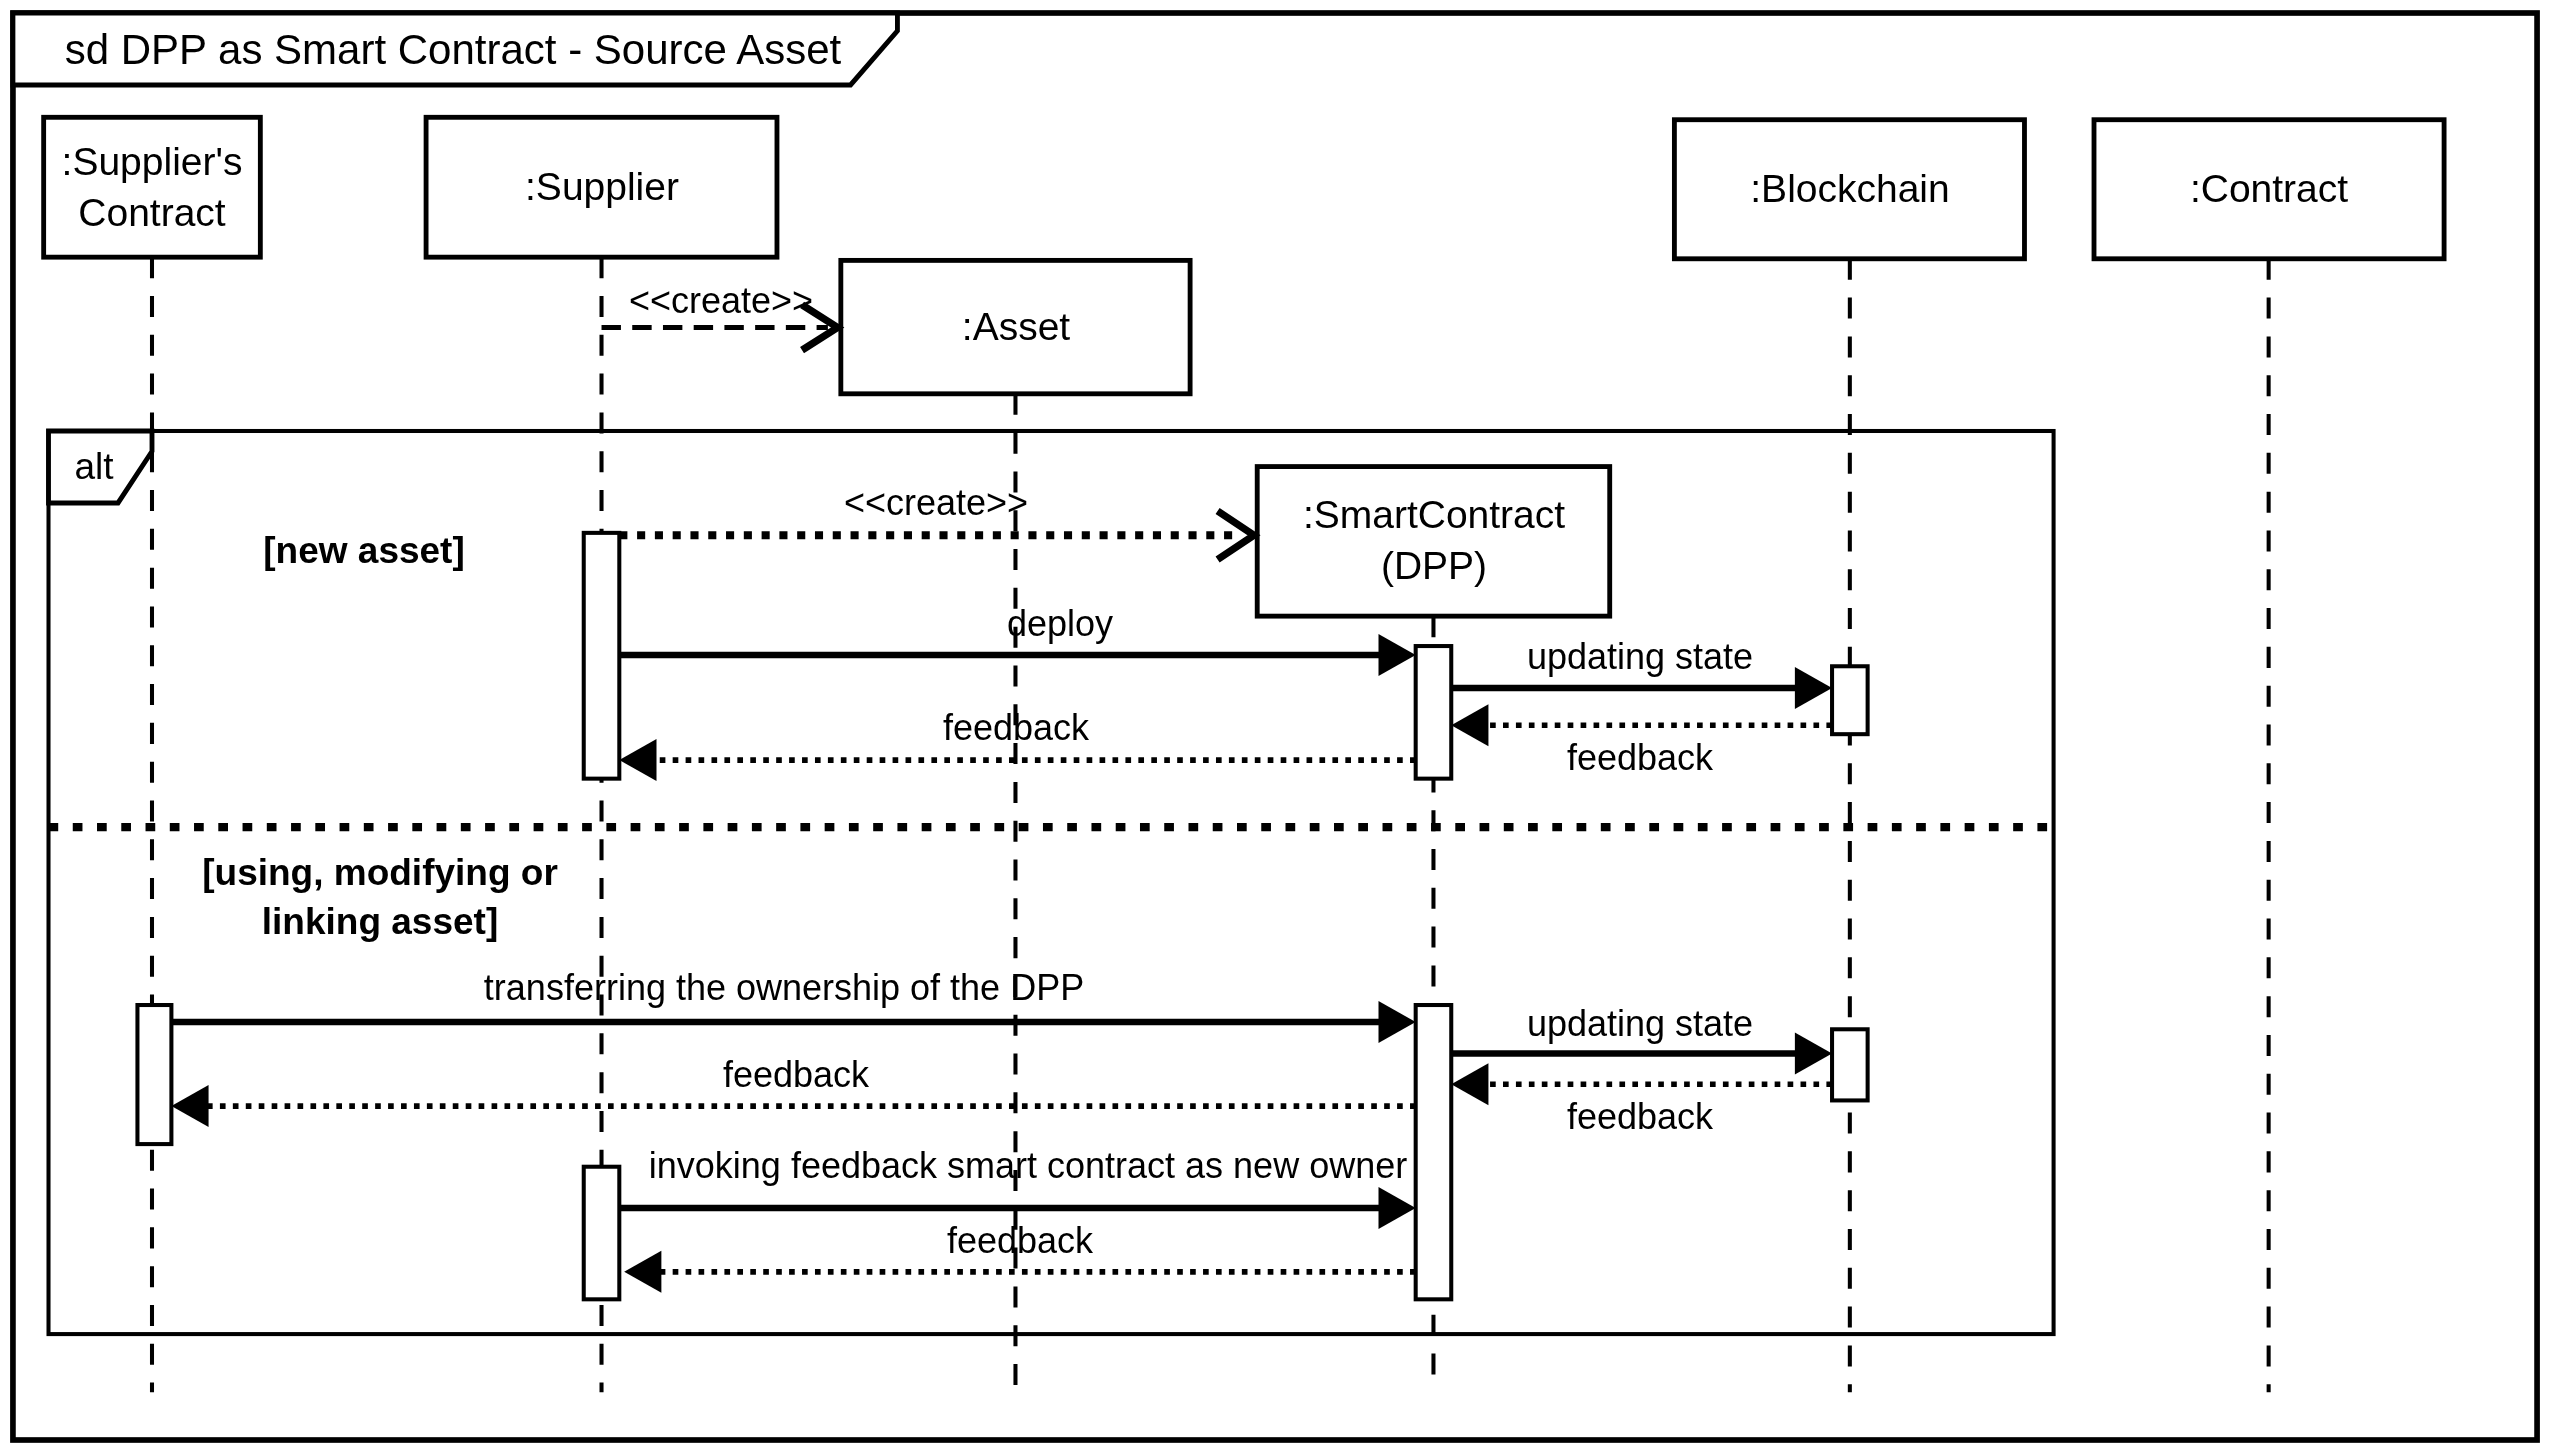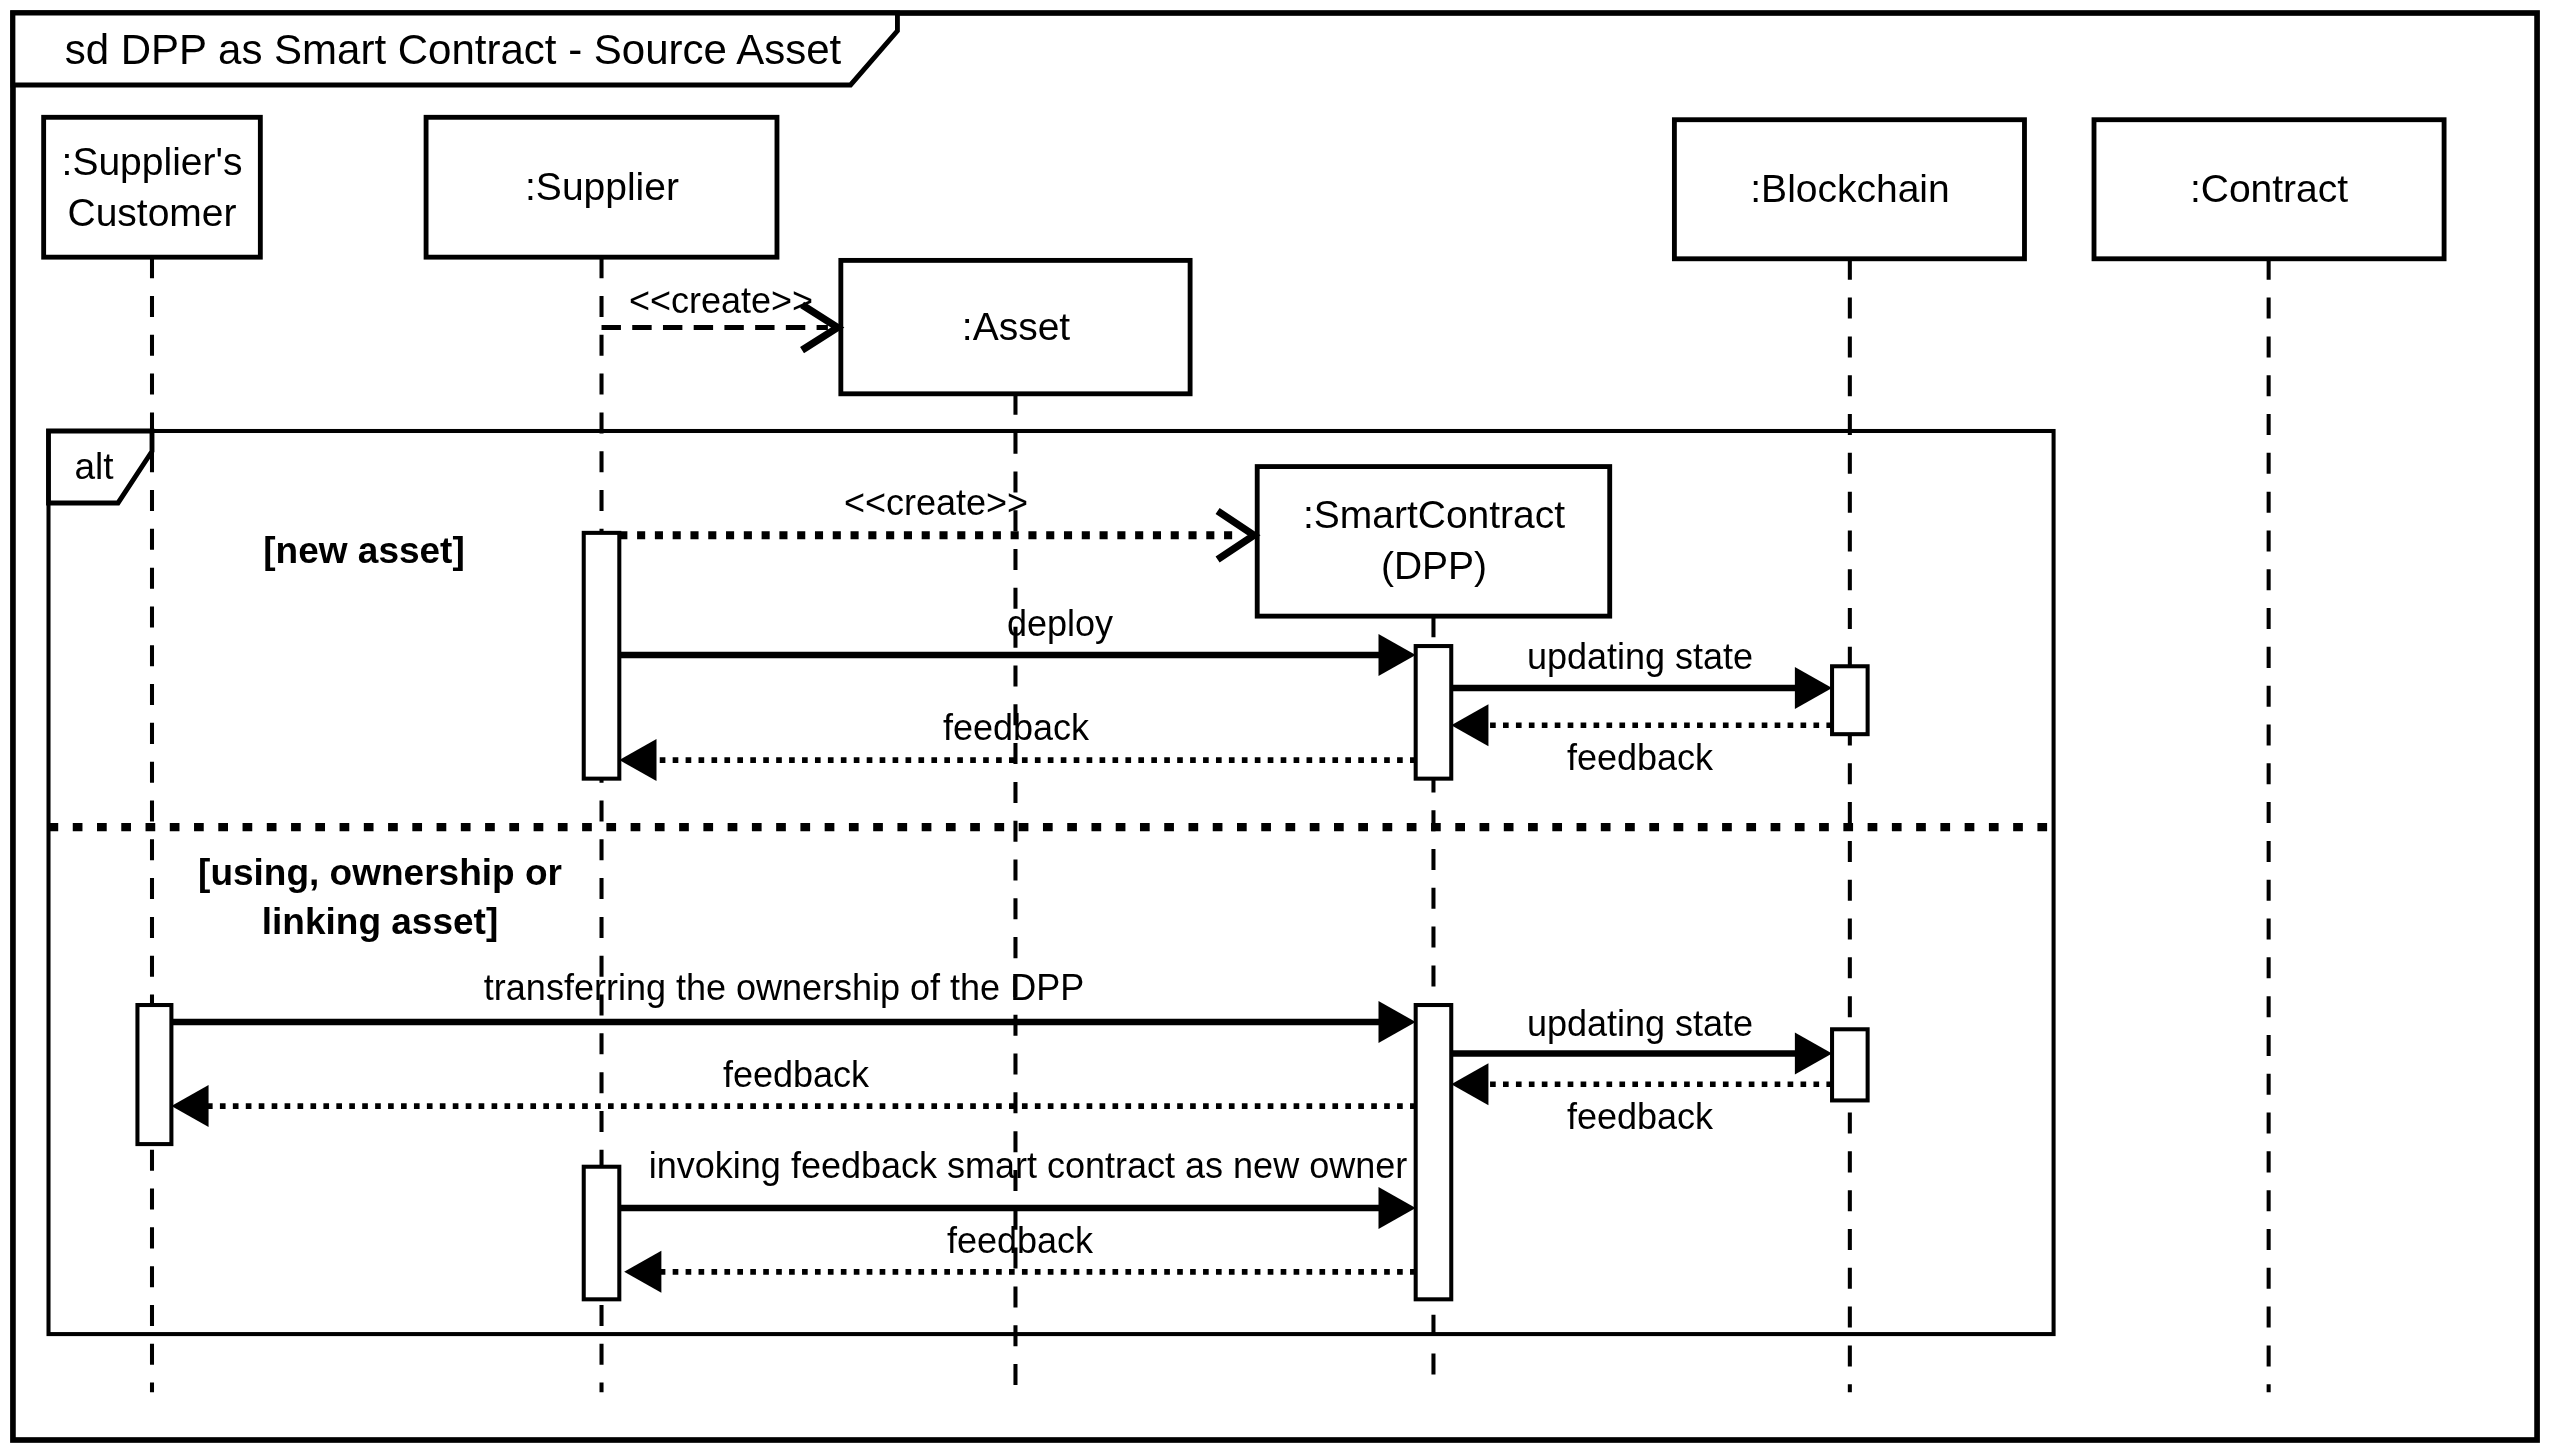--- a/index.html
+++ b/index.html
@@ -121,25 +121,25 @@
 
     <path class="pent" d="M16,16 L1110,16 L1110,38 L1052,105 L16,105 Z"></path>
   </svg>
 
   <div class="lbl title-lbl" style="left:453px; top:50px;">sd DPP as Smart Contract - Source Asset</div>
 
   <div class="lbl alt-lbl" style="left:94px; top:467px;">alt</div>
 
   <div class="lbl guard-lbl" style="left:364px; top:551px;">[new asset]</div>
 
-  <div class="lbl guard-lbl" style="left:380px; top:898px;">[using, ownership or
+  <div class="lbl guard-lbl" style="left:380px; top:898px;">[using, modifying or
 linking asset]</div>
 
   <div class="lbl head-lbl" style="left:152px; top:187px;">:Supplier's
-Customer</div>
+Contract</div>
   <div class="lbl head-lbl" style="left:602px; top:187px;">:Supplier</div>
   <div class="lbl head-lbl" style="left:1016px; top:327px;text-align:center;">:Asset</div>
   <div class="lbl head-lbl" style="left:1434px; top:540px;">:SmartContract
 (DPP)</div>
   <div class="lbl head-lbl" style="left:1850px; top:189px;">:Blockchain</div>
   <div class="lbl head-lbl" style="left:2269px; top:189px;">:Contract</div>
 
   <div class="lbl" style="left:721px; top:301px;">&lt;&lt;create&gt;&gt;</div>
   <div class="lbl" style="left:936px; top:503px;">&lt;&lt;create&gt;&gt;</div>
   <div class="lbl" style="left:1060px; top:624px;">deploy</div>

